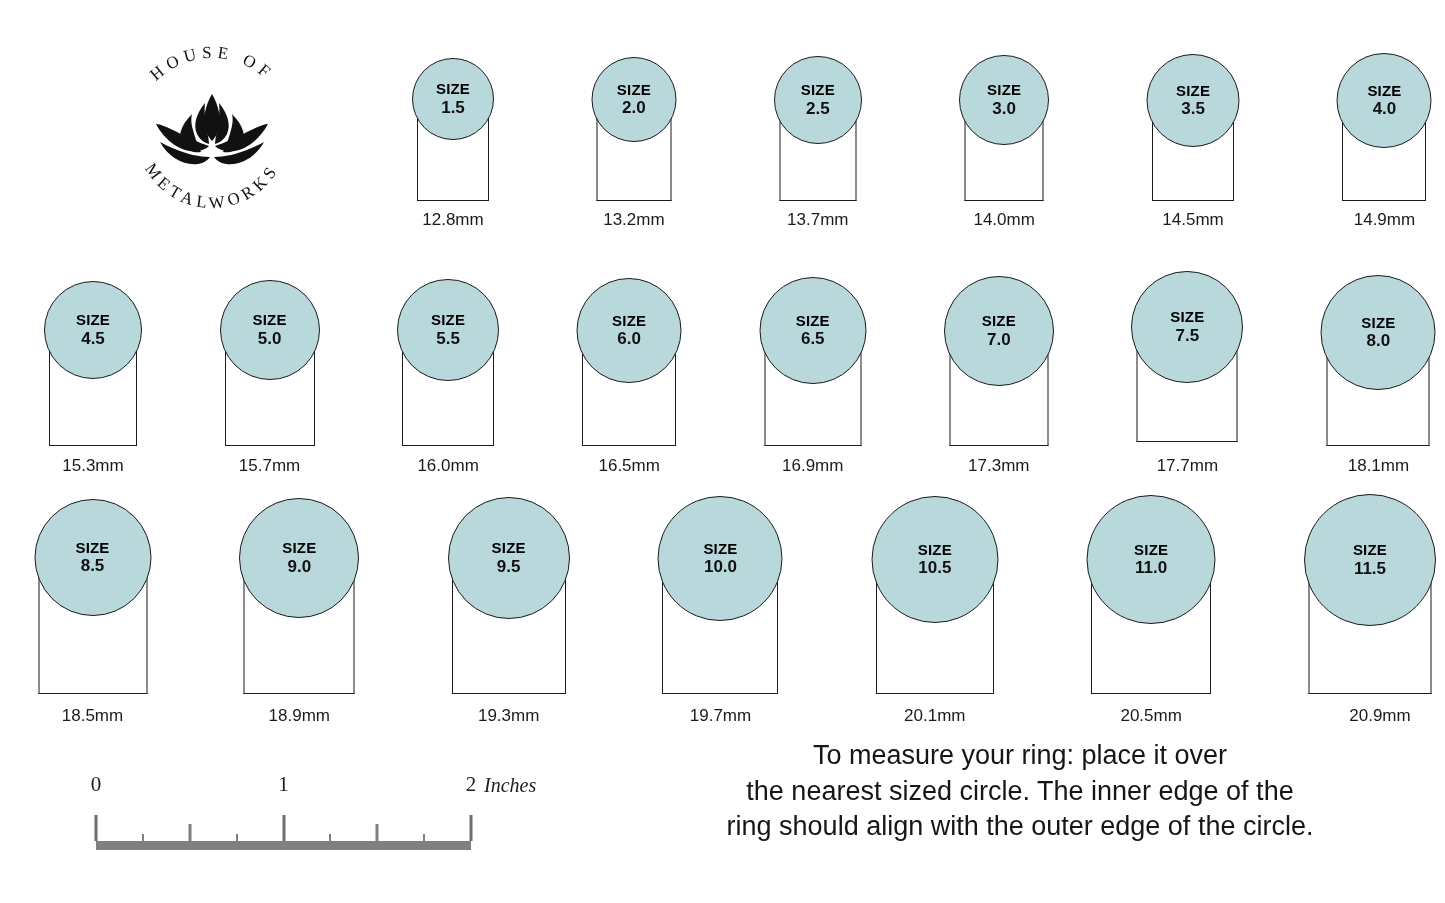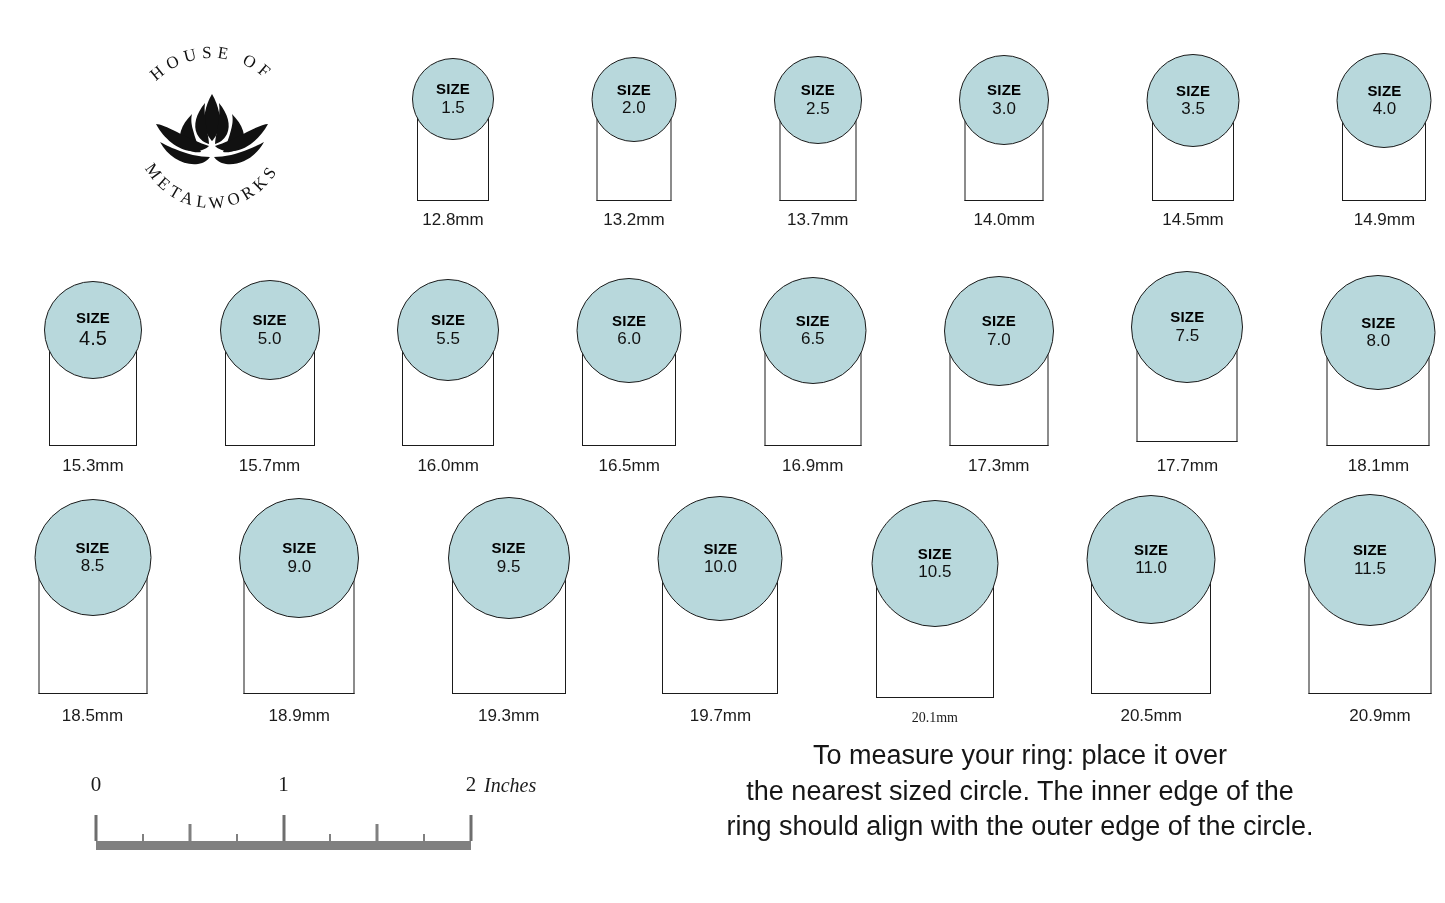--- a/index.html
+++ b/index.html
@@ -73,21 +73,21 @@
     align-items: center;
     justify-content: center;
     line-height: 1.18;
   }
   .circle .size-word {
     font-weight: bold;
     color: #000000;
     letter-spacing: .2px;
   }
   .circle .size-value {
-    font-weight: normal;
+    font-weight: bold;
     color: #111111;
   }
 
   .mm-label {
     color: #1b1b1b;
     white-space: nowrap;
     text-align: center;
   }
 
   
@@ -256,21 +256,21 @@
         <div class="mm-label" style="font-size: 17px; margin-top: 9px;">14.9mm</div>
       </div>
     </div>
 
   <div id="row-2" class="size-row">
       <div class="size-unit">
         <div class="glyph" style="width: 98px; height: 199px;">
           <div class="band" style="width: 88px; height: 128px;"></div>
           <div class="circle" style="width: 98px; height: 98px; background: rgb(184, 216, 220); border-color: rgb(27, 27, 27); top: 34px;">
             <span class="size-word" style="font-size: 15px;">SIZE</span>
-            <span class="size-value" style="font-size: 20px;">4.5</span>
+            <span class="size-value" style="font-size: 17px;">4.5</span>
           </div>
         </div>
         <div class="mm-label" style="font-size: 17px; margin-top: 10px;">15.3mm</div>
       </div>
       <div class="size-unit">
         <div class="glyph" style="width: 100px; height: 199px;">
           <div class="band" style="width: 90px; height: 128px;"></div>
           <div class="circle" style="width: 100px; height: 100px; background: rgb(184, 216, 220); border-color: rgb(27, 27, 27); top: 33px;">
             <span class="size-word" style="font-size: 15px;">SIZE</span>
             <span class="size-value" style="font-size: 17px;">5.0</span>
@@ -382,21 +382,21 @@
         <div class="mm-label" style="font-size: 17px; margin-top: 12px;">19.7mm</div>
       </div>
       <div class="size-unit">
         <div class="glyph" style="width: 127px; height: 232px;">
           <div class="band" style="width: 118px; height: 150px;"></div>
           <div class="circle" style="width: 127px; height: 127px; background: rgb(184, 216, 220); border-color: rgb(27, 27, 27); top: 34px;">
             <span class="size-word" style="font-size: 15px;">SIZE</span>
             <span class="size-value" style="font-size: 17px;">10.5</span>
           </div>
         </div>
-        <div class="mm-label" style="font-size: 14px; margin-top: 12px; font-family: Liberation Serif, serif;">20.1mm</div>
+        <div class="mm-label" style="font-size: 17px; margin-top: 12px;">20.1mm</div>
       </div>
       <div class="size-unit">
         <div class="glyph" style="width: 129px; height: 232px;">
           <div class="band" style="width: 120px; height: 150px;"></div>
           <div class="circle" style="width: 129px; height: 129px; background: rgb(184, 216, 220); border-color: rgb(27, 27, 27); top: 33px;">
             <span class="size-word" style="font-size: 15px;">SIZE</span>
             <span class="size-value" style="font-size: 17px;">11.0</span>
           </div>
         </div>
         <div class="mm-label" style="font-size: 17px; margin-top: 12px;">20.5mm</div>

